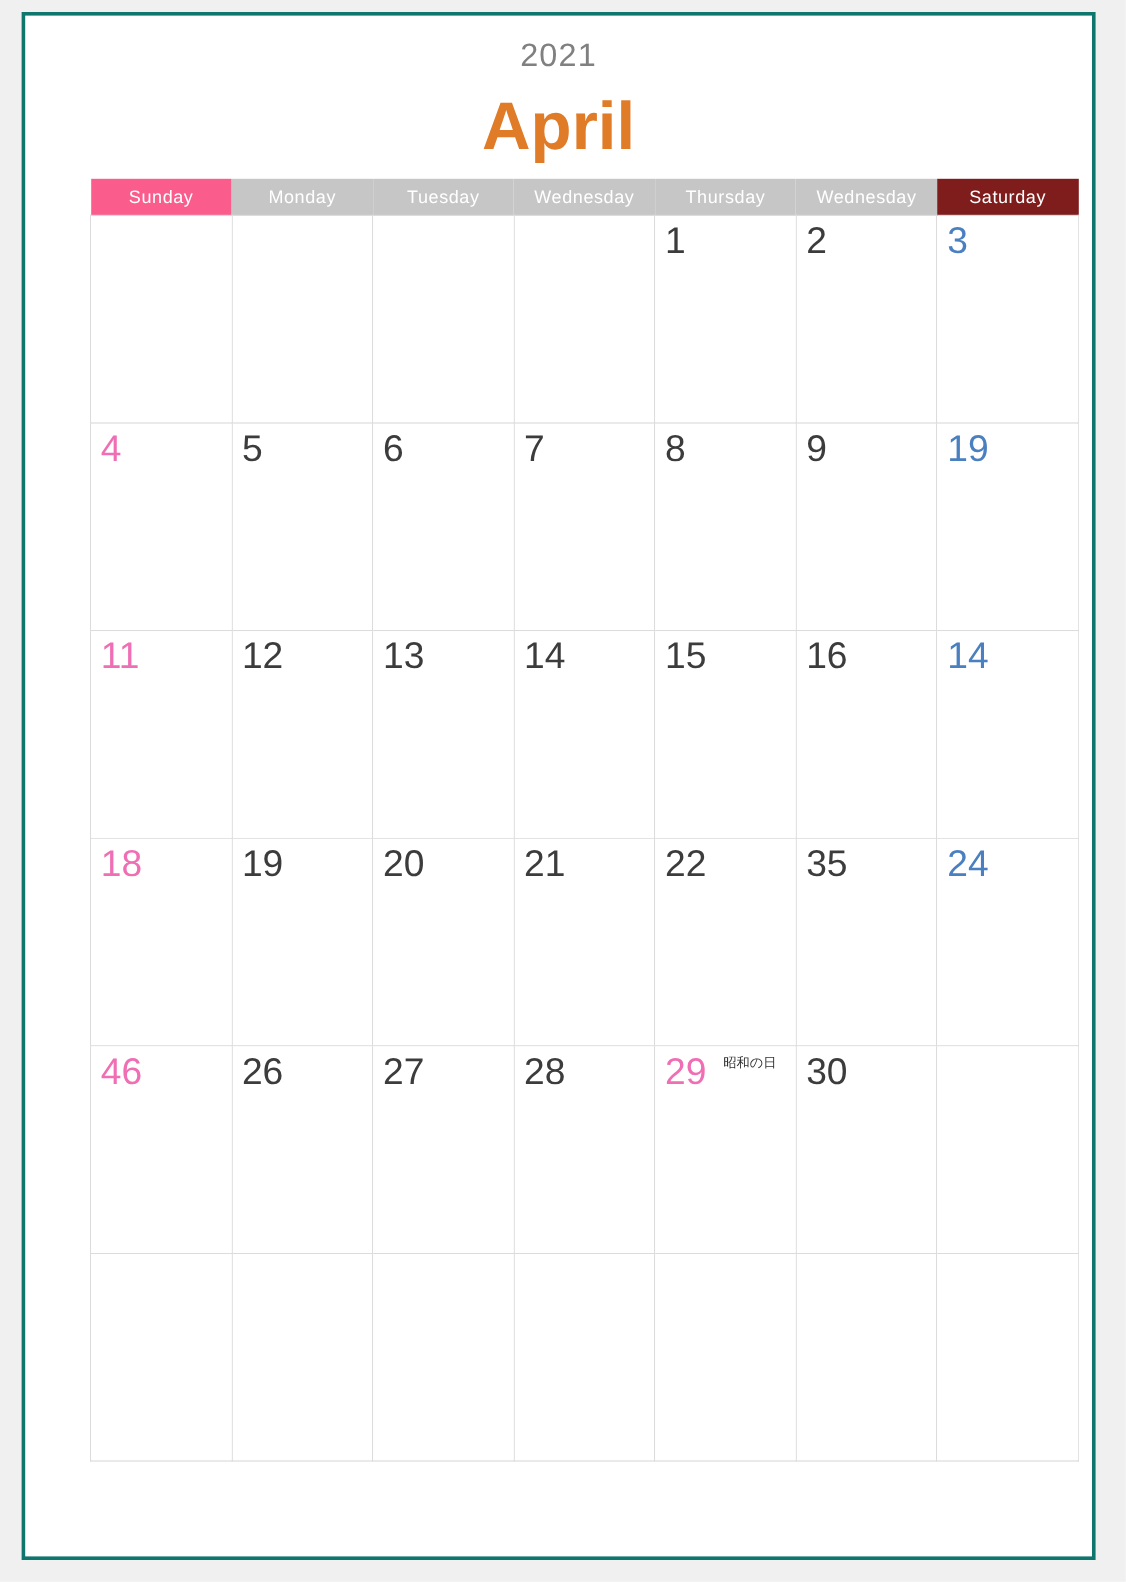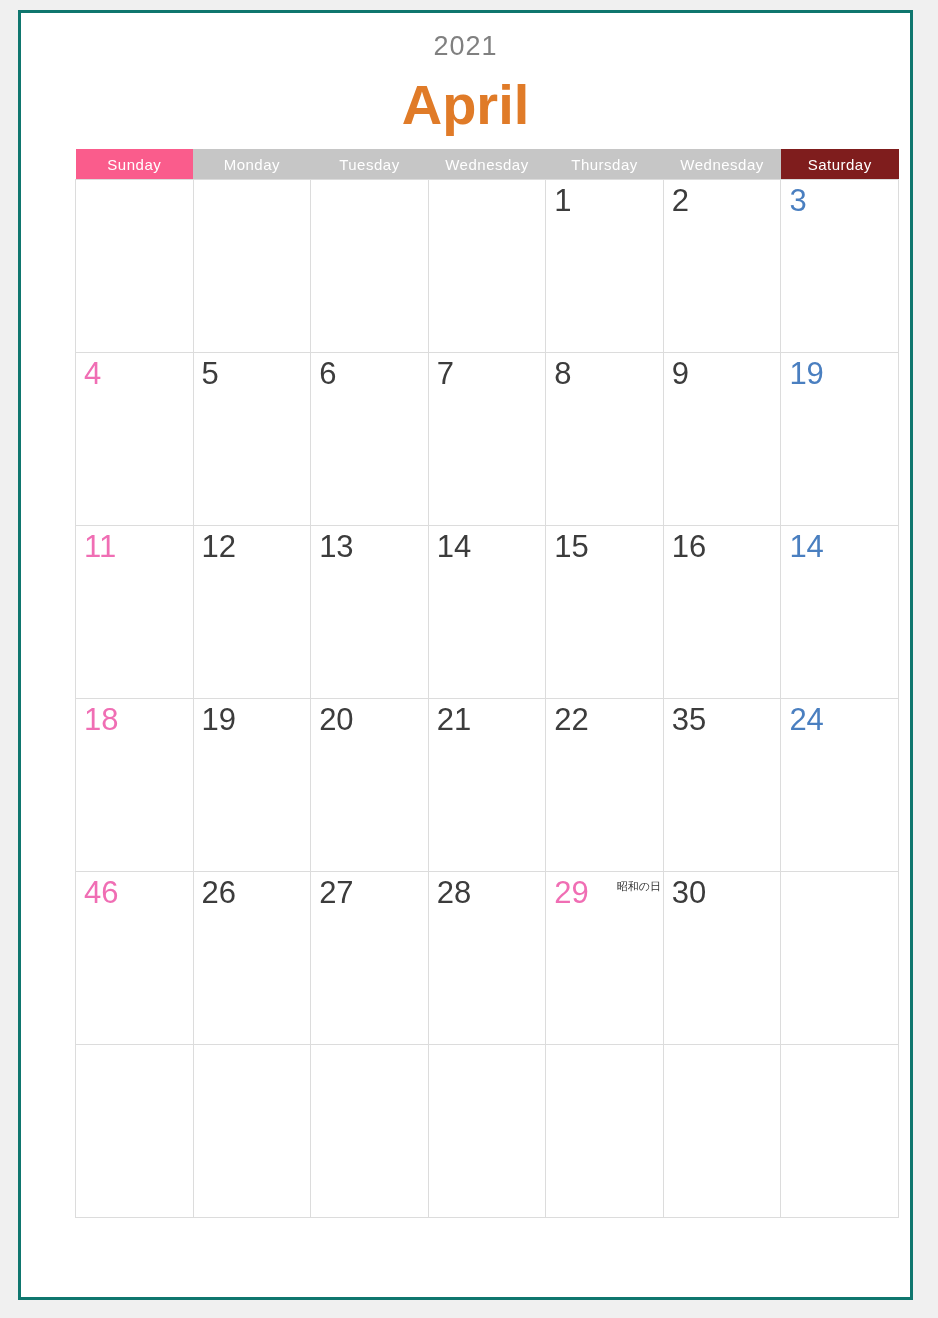--- a/index.html
+++ b/index.html
@@ -96,21 +96,21 @@
     vertical-align: top;
   }
   .daynum.sun { color: #F06EB4; }
   .daynum.sat { color: #4A7FC0; }
   .daynum.holiday { color: #F06EB4; text-align: right; }
   .holiday-label {
     display: inline-block;
     font-size: 11px;
     color: #333333;
     vertical-align: top;
-    margin-left: 28px;
+    margin-left: 14px;
     margin-top: 3px;
     line-height: 1.2;
     white-space: nowrap;
   }
   .empty-cell .cell-inner { }
 </style>
 </head>
 <body>
 
 <div id="page">

